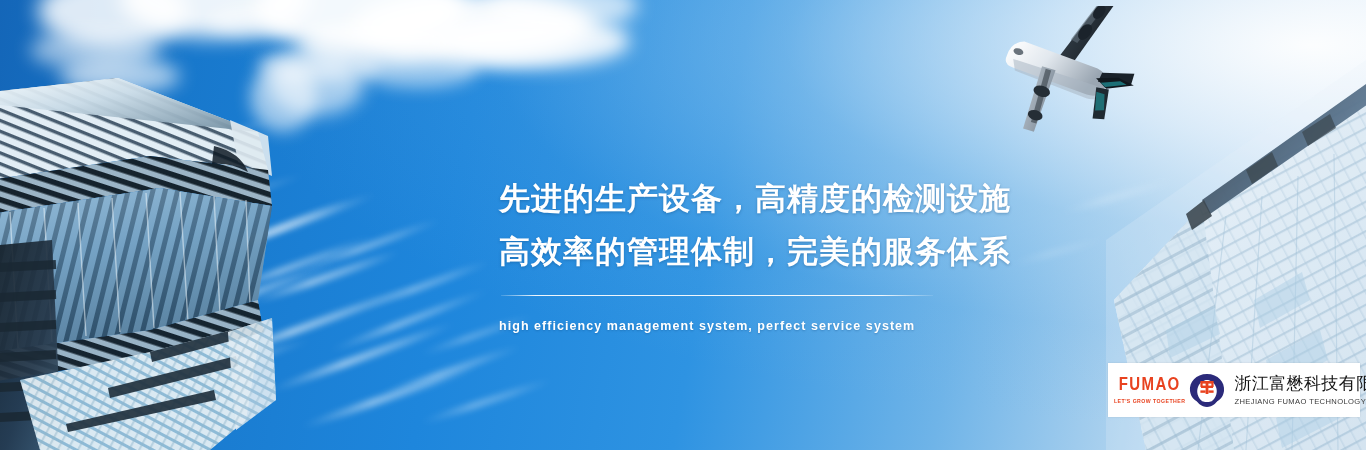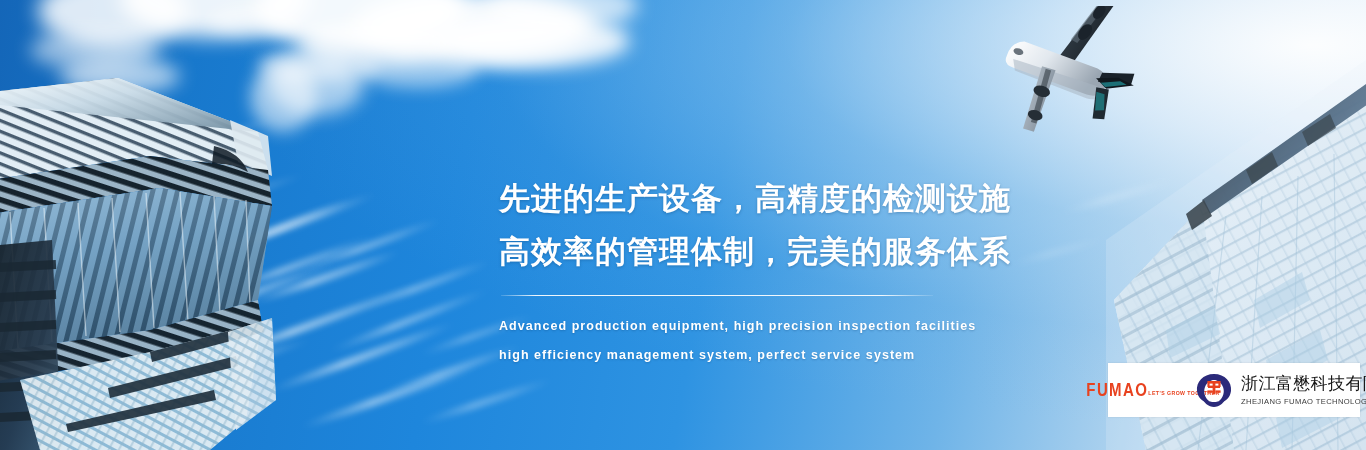--- a/index.html
+++ b/index.html
@@ -123,21 +123,21 @@
     width: 252px; height: 54px;
     background: #ffffff;
     display: flex;
     align-items: center;
     box-shadow: 0 0 2px rgba(0,0,0,0.10);
   }
   .logo-mark {
     width: 78px;
     padding-left: 6px;
     display: flex;
-    flex-direction: row;
+    flex-direction: column;
     align-items: center;
     justify-content: center;
   }
   .wordmark {
     color: #e8421f;
     font-size: 15px;
     font-weight: bold;
     letter-spacing: 1.4px;
     line-height: 16px;
     font-family: "Liberation Sans Narrow", "Liberation Sans", sans-serif;
@@ -416,21 +416,20 @@
         <polygon points="106,92 124,100 128,106 108,98" fill="#1f7f86" opacity="0.85"></polygon>
         <polygon points="98,98 88,114 96,118 104,104" fill="#1f7f86" opacity="0.8"></polygon>
       </g>
     </svg>
   </div>
 
   <div class="copy">
     <div class="headline">先进的生产设备，高精度的检测设施</div>
     <div class="headline">高效率的管理体制，完美的服务体系</div>
     <div class="divider"></div>
-    <div class="subline">Advanced production equipment, high precision inspection facilities</div>
     <div class="subline">high efficiency management system, perfect service system</div>
   </div>
 
   <div class="logo-plate">
     <div class="logo-mark">
       <div class="wordmark">FUMAO</div>
       <div class="tagline">LET'S GROW TOGETHER</div>
     </div>
     <div class="logo-sep"></div>
     <div class="emblem">

